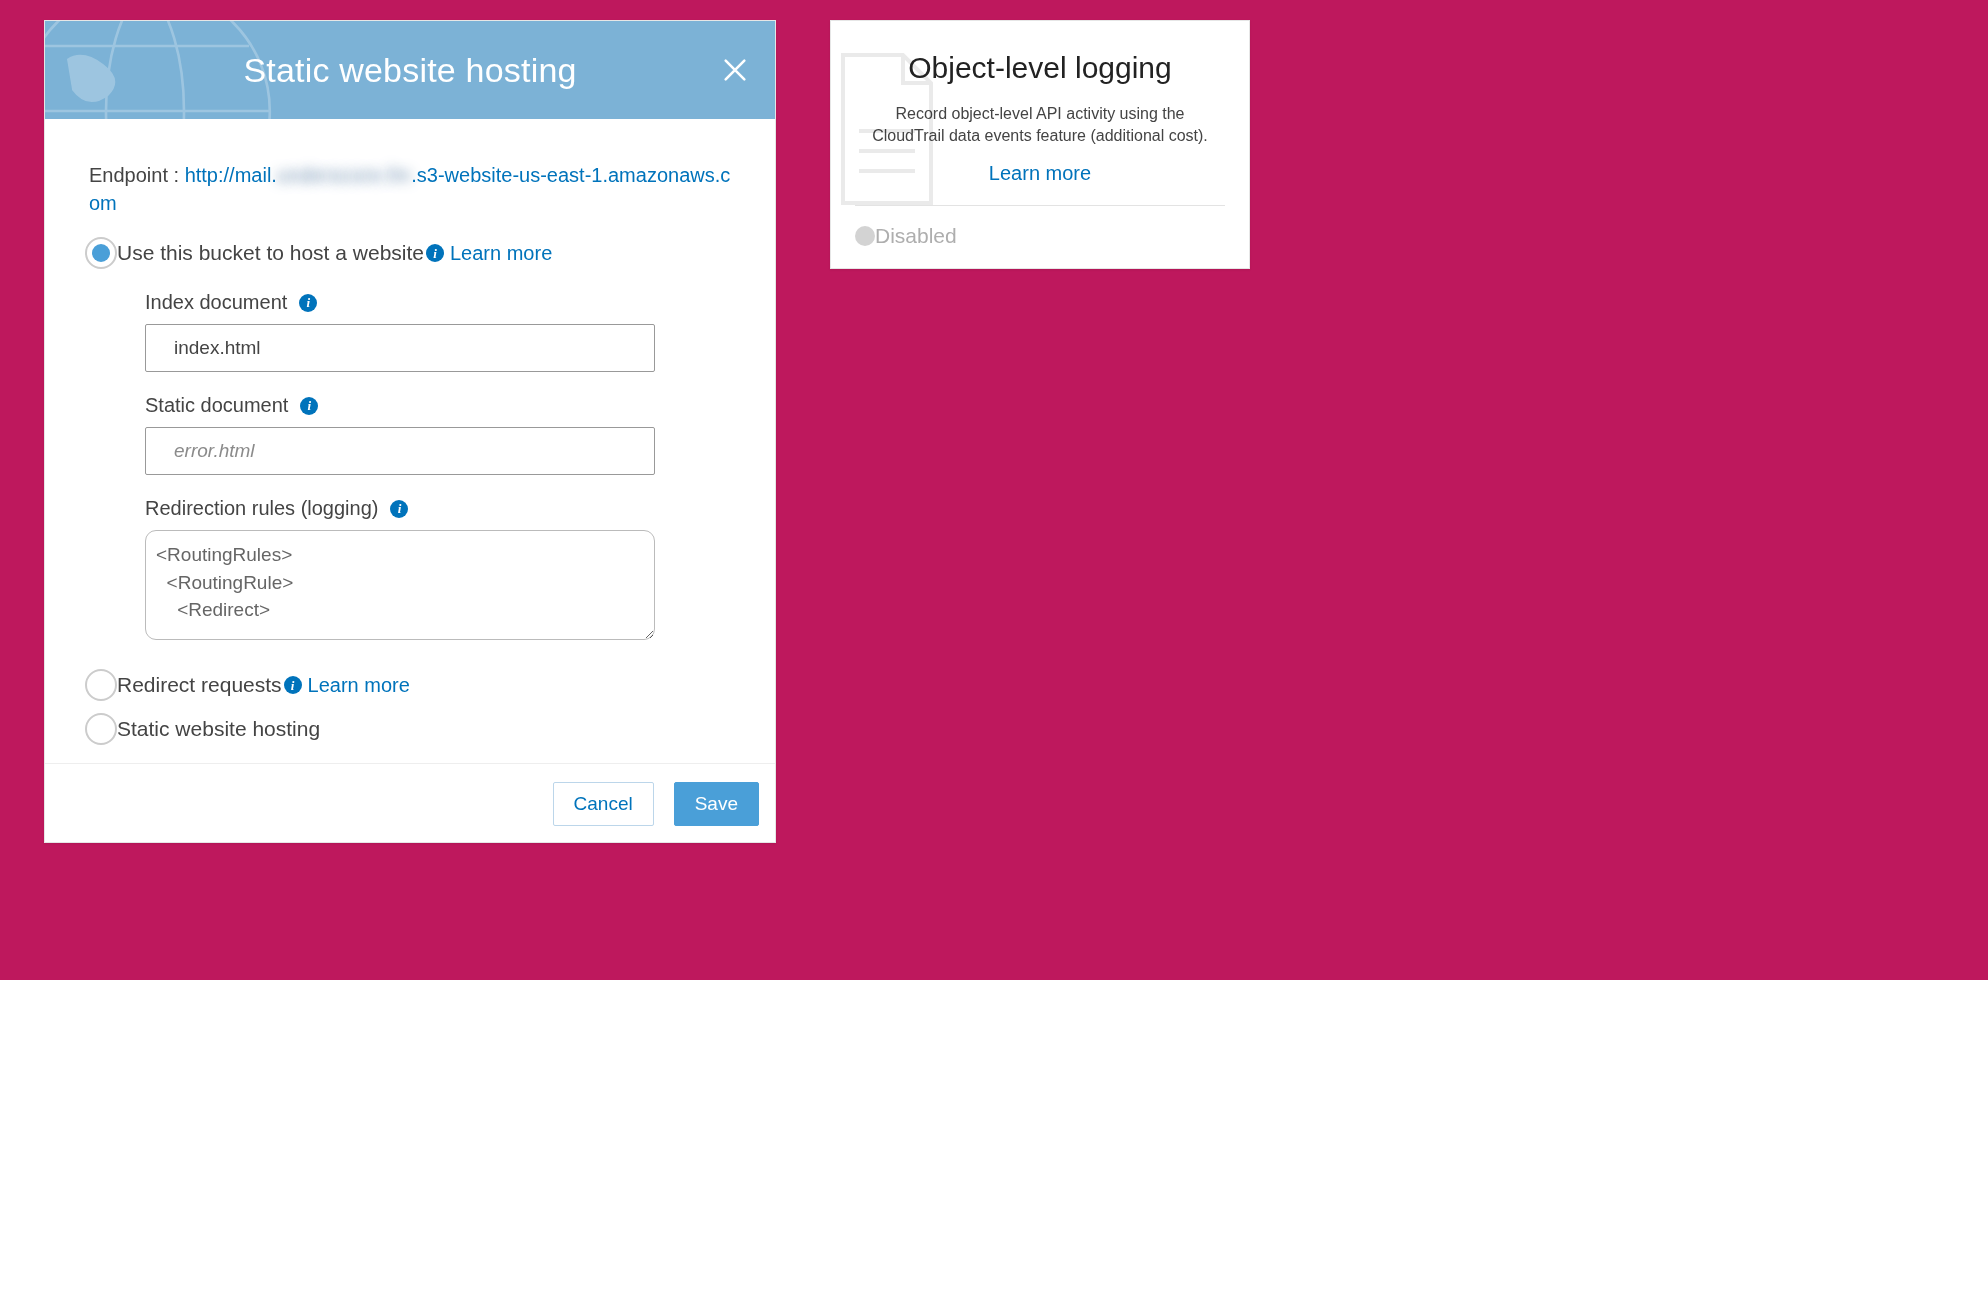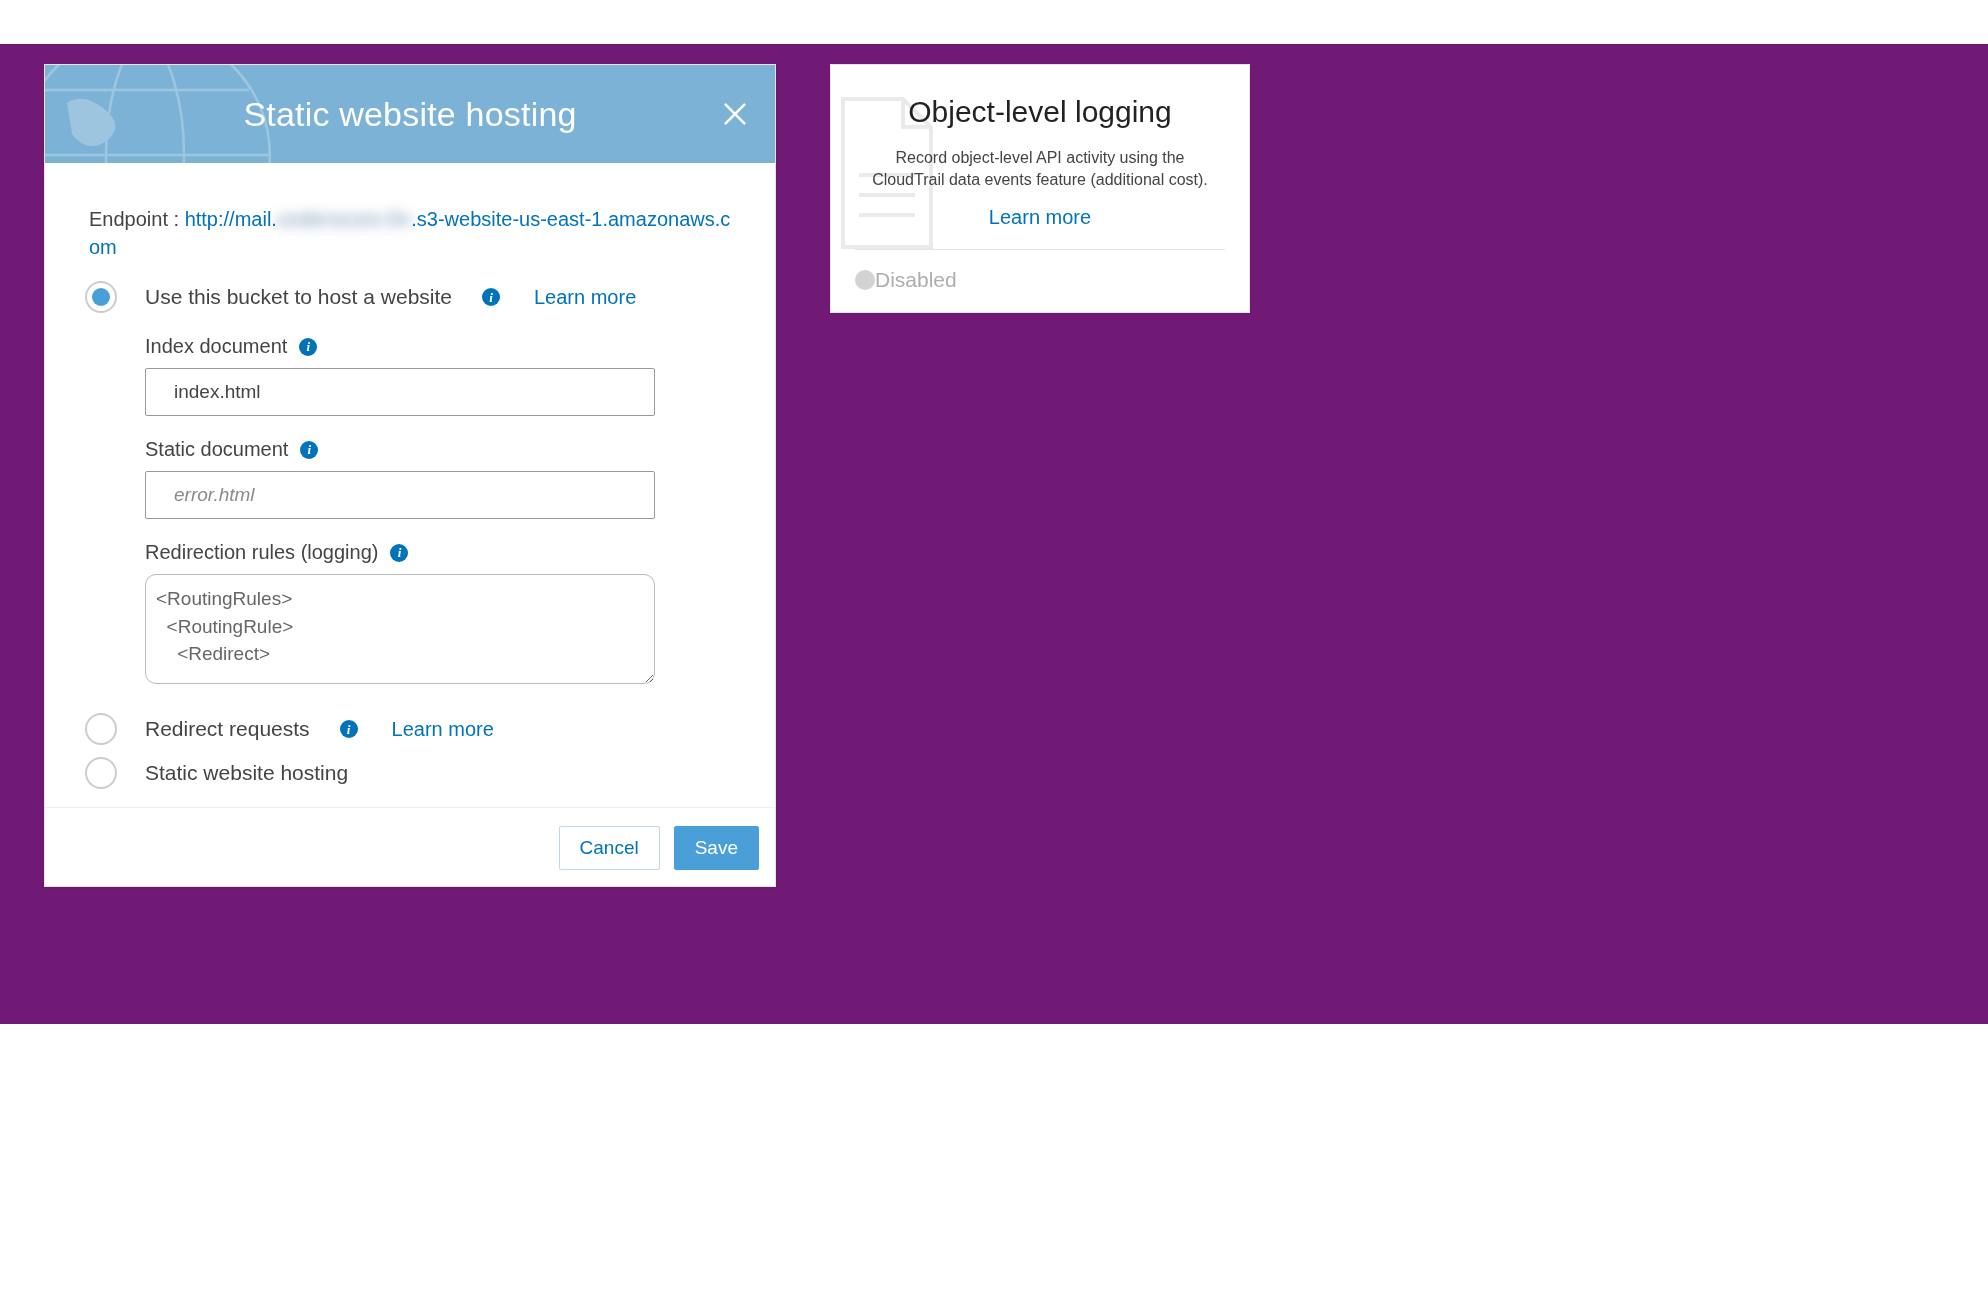--- a/index.html
+++ b/index.html
@@ -19,22 +19,21 @@
     background: #ffffff;
     font-family: "Helvetica Neue", Arial, sans-serif;
     font-size: 20px;
     color: var(--aws-text);
     -webkit-font-smoothing: antialiased;
   }
   .stage {
     width: 1988px;
     height: 980px;
     position: relative;
-    background: #701a75;
-    margin-top: 44px;
+    background: #be185d;
   }
 
   
   .panel {
     position: absolute;
     left: 44px;
     top: 20px;
     width: 730px;
     background: #ffffff;
     border: 1px solid #e6e6e6;
@@ -96,21 +95,21 @@
   .endpoint .blur {
     display: inline-block;
     color: transparent;
     text-shadow: 0 0 12px rgba(80,120,160,0.9);
     letter-spacing: 0.5px;
   }
 
   .option-row {
     display: flex;
     align-items: center;
-    gap: 28px;
+    gap: 0;
     margin: 12px 0 12px -4px;
   }
   .radio {
     width: 28px;
     height: 28px;
     border: 2px solid var(--aws-border);
     border-radius: 50%;
     position: relative;
     cursor: pointer;
     flex: 0 0 auto;
@@ -192,21 +191,21 @@
     line-height: 1.45;
     overflow:hidden;
   }
 
   .footer {
     margin-top: 18px;
     border-top: 1px solid #eeeeee;
     padding: 18px 16px 16px 0;
     display: flex;
     justify-content: flex-end;
-    gap: 14px;
+    gap: 20px;
   }
   .btn {
     font-size: 19px;
     padding: 10px 20px;
     border-radius: 2px;
     cursor: pointer;
     font-family: inherit;
   }
   .btn-cancel {
     background: #ffffff;

